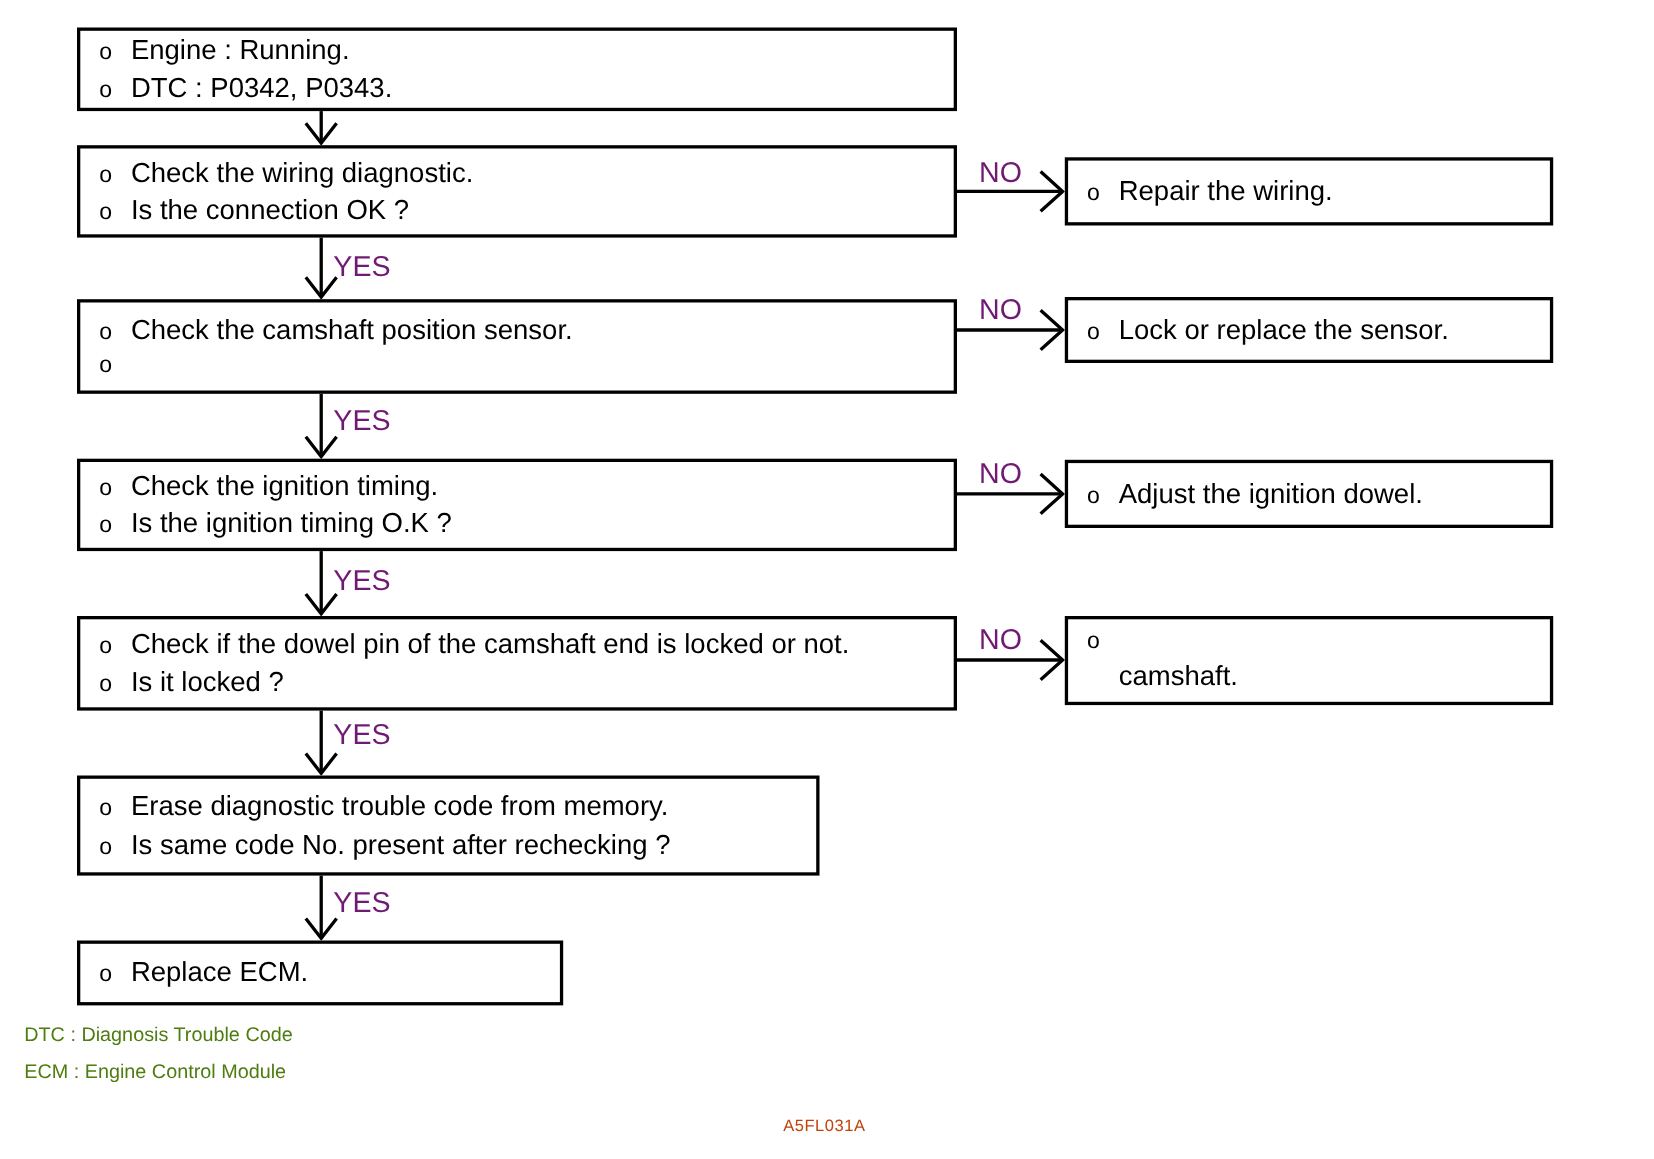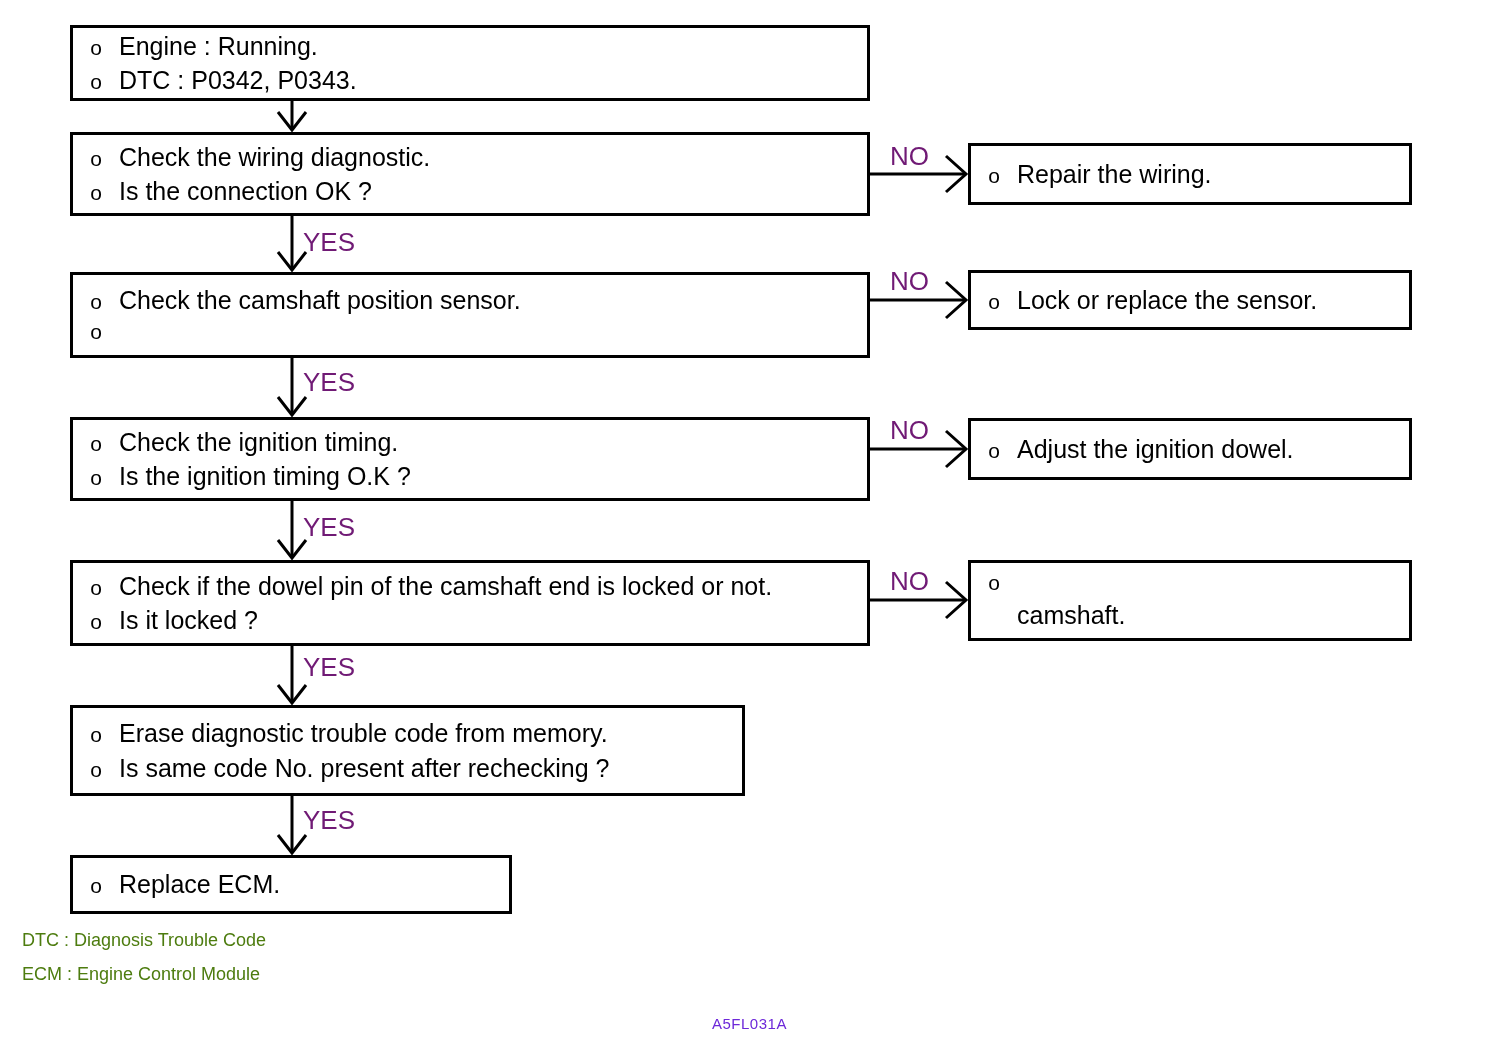--- a/index.html
+++ b/index.html
@@ -63,21 +63,21 @@
   .legend {
     position: absolute;
     font-size: 18px;
     color: #4d7c0f;
     white-space: nowrap;
   }
   .figcode {
     position: absolute;
     font-size: 15px;
     letter-spacing: 0.5px;
-    color: #6d28d9;
+    color: #c2410c;
     font-family: "Liberation Sans", sans-serif;
     white-space: nowrap;
   }
 </style>
 </head>
 <body>
 
 <div id="page">
 
   <svg id="wires" viewBox="0 0 1504 1054" xmlns="http://www.w3.org/2000/svg">

